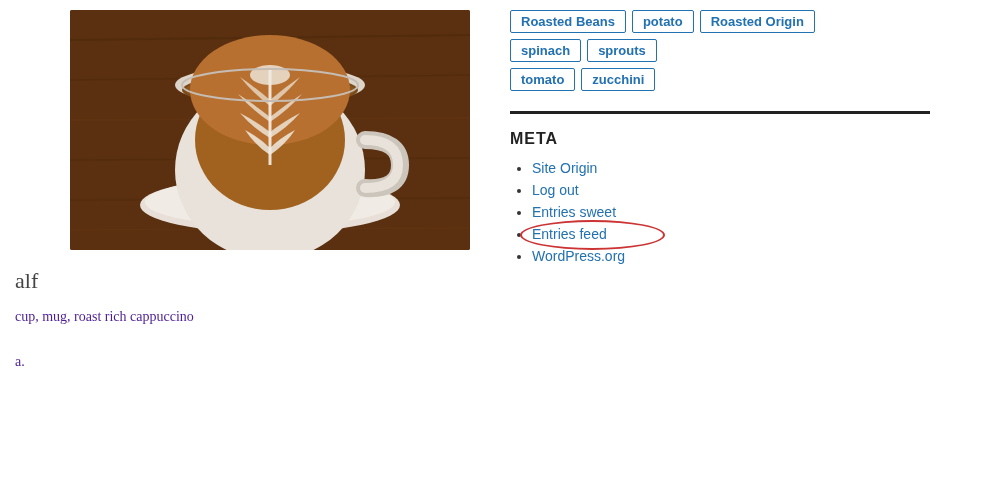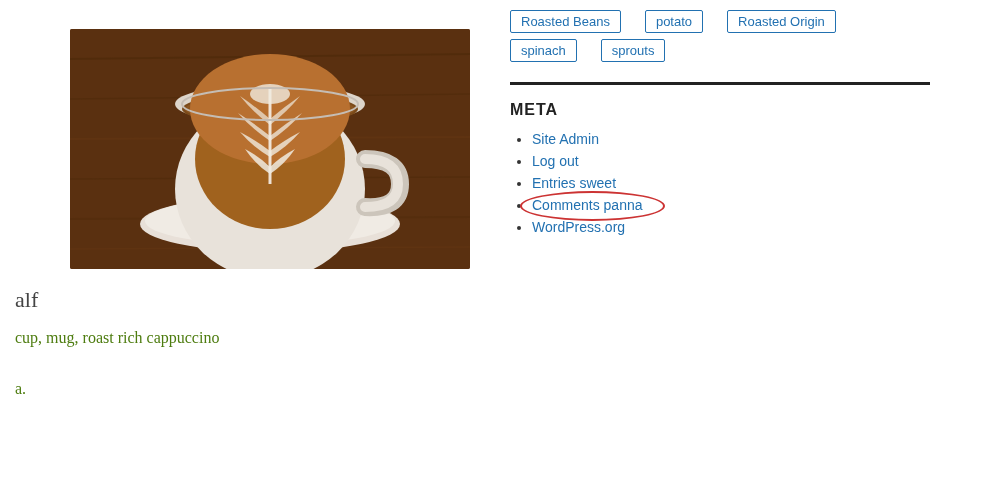--- a/index.html
+++ b/index.html
@@ -11,61 +11,62 @@
     }
     .page-wrapper {
       display: flex;
       width: 1000px;
       min-height: 500px;
       overflow: hidden;
     }
     
     .left-col {
       width: 490px;
-      padding: 29px 20px 20px 10px;
+      padding: 10px 20px 20px 10px;
       flex-shrink: 0;
     }
     .coffee-image {
       width: 400px;
       height: 240px;
       margin-left: 60px;
       background: #6b3a1f;
       border-radius: 2px;
       position: relative;
       overflow: hidden;
     }
     
     .half-text {
       font-size: 22px;
       color: #444;
       margin: 18px 0 12px 0;
       padding-left: 5px;
     }
     .body-text {
-      font-size: 16px;
-      color: #4d7c0f;
+      font-size: 14px;
+      color: #4c1d95;
       line-height: 1.6;
       padding-left: 5px;
     }
 
     
     .right-col {
       flex: 1;
       padding: 10px 30px 20px 20px;
     }
 
     
     .tags-section {
       margin-bottom: 20px;
     }
     .tags-row {
       display: flex;
       flex-wrap: wrap;
-      gap: 24px;
+      gap: 6px;
       margin-bottom: 6px;
+      font-weight: bold;
     }
     .tag {
       display: inline-block;
       border: 1px solid #2271b1;
       color: #2271b1;
       padding: 3px 10px;
       font-size: 13px;
       font-family: Arial, sans-serif;
       border-radius: 2px;
       cursor: pointer;
@@ -189,39 +190,43 @@
     <div class="tags-section">
       <div class="tags-row">
         <span class="tag">Roasted Beans</span>
         <span class="tag">potato</span>
         <span class="tag">Roasted Origin</span>
       </div>
       <div class="tags-row">
         <span class="tag">spinach</span>
         <span class="tag">sprouts</span>
       </div>
+      <div class="tags-row">
+        <span class="tag">tomato</span>
+        <span class="tag">zucchini</span>
+      </div>
     </div>
 
     <hr class="divider">
 
     <div class="meta-section">
       <div class="meta-heading">META</div>
       <ul class="meta-list">
         <li>
-          <a href="#">Site Admin</a>
+          <a href="#">Site Origin</a>
         </li>
         <li>
           <a href="#">Log out</a>
         </li>
         <li>
           <a href="#">Entries sweet</a>
         </li>
         <li class="comments-feed-item">
           <div class="circle-highlight"></div>
-          <a href="#">Comments panna</a>
+          <a href="#">Entries feed</a>
         </li>
         <li>
           <a href="#">WordPress.org</a>
         </li>
       </ul>
     </div>
   </div>
 </div>
 
 </body></html>

